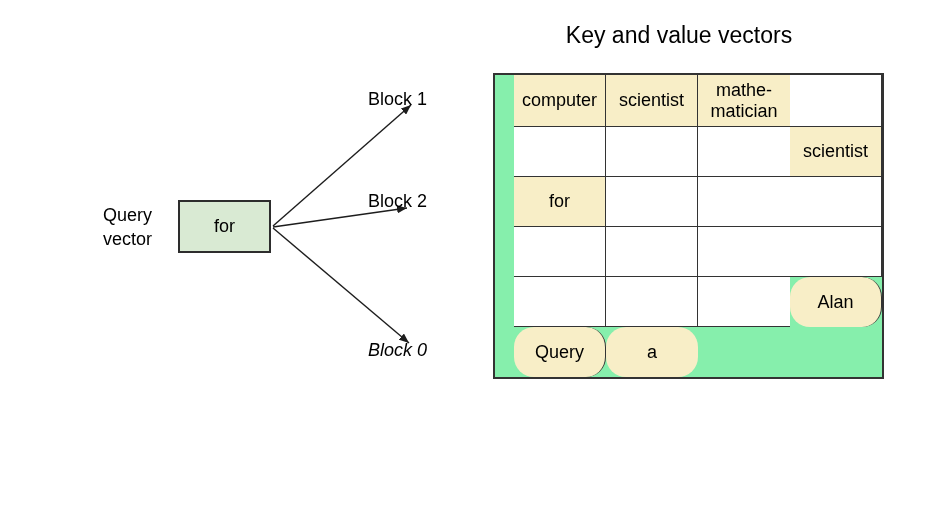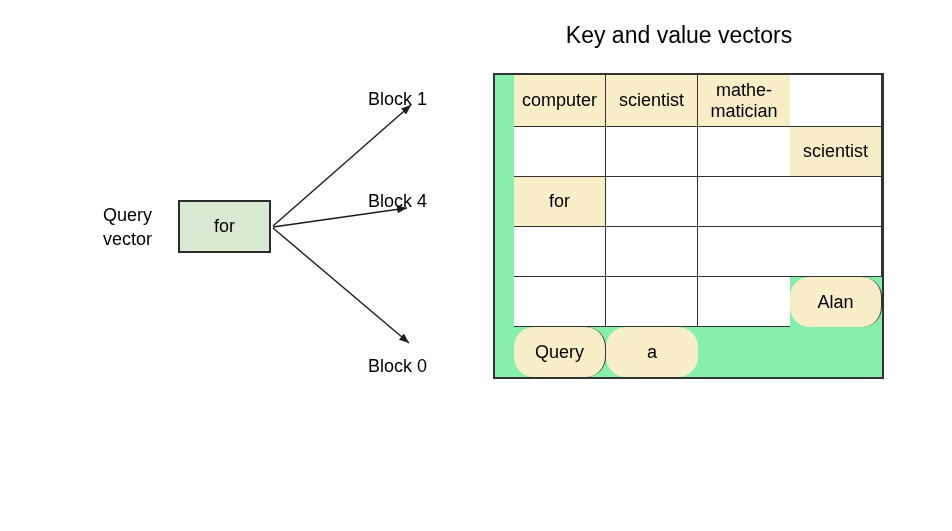--- a/index.html
+++ b/index.html
@@ -71,21 +71,21 @@
     left: 368px;
     width: 114px;
     text-align: left;
     font-size: 18px;
     line-height: 21px;
     white-space: nowrap;
     color: var(--text, #000);
   }
   .block-label.b1 { top: 89px; }
   .block-label.b2 { top: 191px; }
-  .block-label.b0 { top: 356px; }
+  .block-label.b0 { top: 340px; font-style: italic; }
   .kv-table {
     position: absolute;
     left: 493px;
     top: 73px;
     display: grid;
     grid-template-columns: repeat(4, 92px);
     grid-template-rows: 52px repeat(5, 50px);
     border: 2px solid var(--table-border, #333333);
     background: #86efac;
     padding-left: 19px;
@@ -126,21 +126,21 @@
       <marker id="ah" markerUnits="userSpaceOnUse" markerWidth="10" markerHeight="8" refX="10" refY="4" orient="auto">
         <polygon class="arrowhead-poly" points="0 0, 10 4, 0 8"></polygon>
       </marker>
     </defs>
     <line class="arrow-line" x1="273" y1="226" x2="411" y2="105" marker-end="url(#ah)"></line>
     <line class="arrow-line" x1="273" y1="227" x2="407" y2="208" marker-end="url(#ah)"></line>
     <line class="arrow-line" x1="273" y1="228" x2="409" y2="343" marker-end="url(#ah)"></line>
   </svg>
 
   <div class="block-label b1">Block 1</div>
-  <div class="block-label b2">Block 4</div>
+  <div class="block-label b2">Block 2</div>
   <div class="block-label b0">Block 0</div>
 
   <div class="kv-table">
     <div class="cell filled">computer</div>
     <div class="cell filled">scientist</div>
     <div class="cell last-col filled">mathe-
 matician</div>
 
     <div class="cell"></div>
     <div class="cell"></div>

